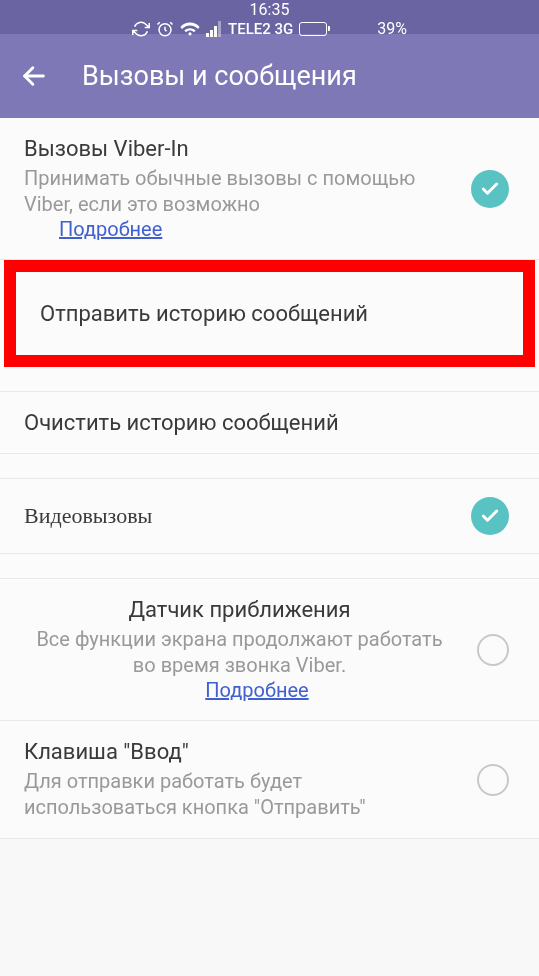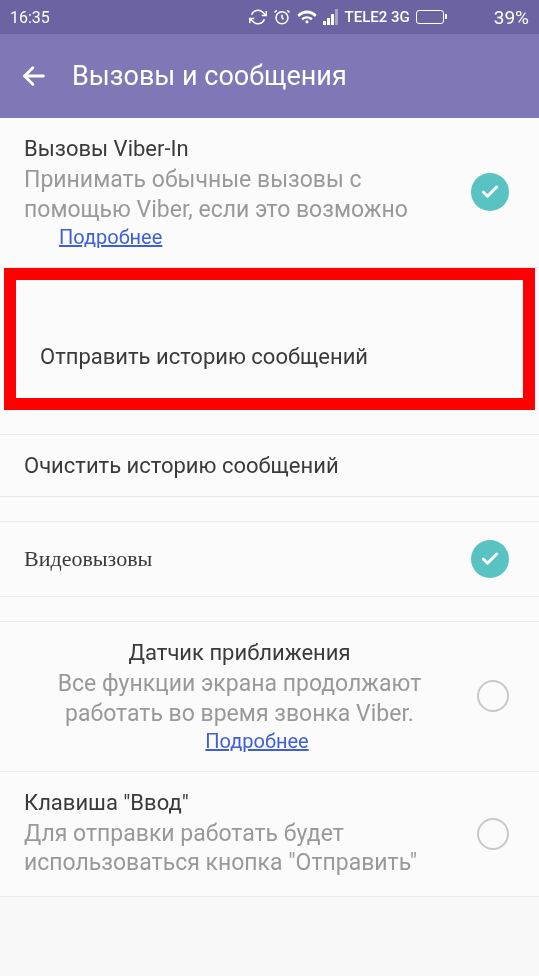--- a/index.html
+++ b/index.html
@@ -17,20 +17,21 @@
     }
     .status-bar {
       height: 34px;
       background: #6b64a3;
       display: flex;
       align-items: center;
       justify-content: space-between;
       padding: 0 10px;
       color: white;
       font-size: 16px;
+      flex-direction: column;
     }
     .status-left {
       font-weight: 400;
     }
     .status-right {
       display: flex;
       align-items: center;
       gap: 6px;
     }
     .status-icon {
@@ -60,21 +61,21 @@
       height: 100%;
       width: 39%;
       border-radius: 1px;
     }
     .toolbar {
       height: 84px;
       background: #7f78b6;
       display: flex;
       align-items: center;
       padding: 0 20px;
-      gap: 24px;
+      gap: 34px;
     }
     .back-arrow {
       width: 28px;
       height: 28px;
       color: white;
       cursor: pointer;
     }
     .toolbar-title {
       color: white;
       font-size: 27px;
@@ -94,21 +95,21 @@
     }
     .setting-content {
       flex: 1;
     }
     .setting-title {
       font-size: 22px;
       color: #3a3a3a;
       margin-bottom: 4px;
     }
     .setting-subtitle {
-      font-size: 23px;
+      font-size: 20px;
       color: #999999;
       line-height: 1.3;
     }
     .setting-link {
       font-size: 20px;
       color: #4060d0;
       text-decoration: underline;
       cursor: pointer;
       margin-left: 35px;
     }
@@ -134,21 +135,20 @@
       width: 20px;
       height: 20px;
     }
     .highlight-box {
       border: 12px solid #ff0000;
       margin: 0 4px;
     }
     .highlight-box .setting-item {
       border-bottom: none;
       padding: 29px 24px;
-      margin-top: 35px;
     }
     .simple-item .setting-title {
       margin-bottom: 0;
     }
     .section-gap {
       height: 24px;
     }
   </style>
 </head>
 <body>
@@ -175,21 +175,21 @@
     <span class="status-icon">
       <svg width="16" height="16" viewBox="0 0 16 16" fill="white">
           <rect x="0" y="12" width="3" height="4"></rect>
           <rect x="4" y="9" width="3" height="7"></rect>
           <rect x="8" y="5" width="3" height="11"></rect>
           <rect x="12" y="0" width="3" height="16" fill-opacity="0.4"></rect>
         </svg>
     </span>
     <span style="font-size:15px;font-weight:500;text-align:right;">TELE2 3G</span>
     <span class="battery"><span class="battery-fill"></span></span>
-    <span style="font-size:19px;margin-left:44px;">39%</span>
+    <span style="font-size:16px;margin-left:44px;">39%</span>
   </div>
 </div>
 
 <div class="toolbar">
   <span class="back-arrow">
     <svg width="28" height="28" viewBox="0 0 24 24" fill="none" stroke="currentColor" stroke-width="2.5" stroke-linecap="round" stroke-linejoin="round">
         <line x1="20" y1="12" x2="4" y2="12"></line>
         <polyline points="11 19 4 12 11 5"></polyline>
       </svg>
   </span>

